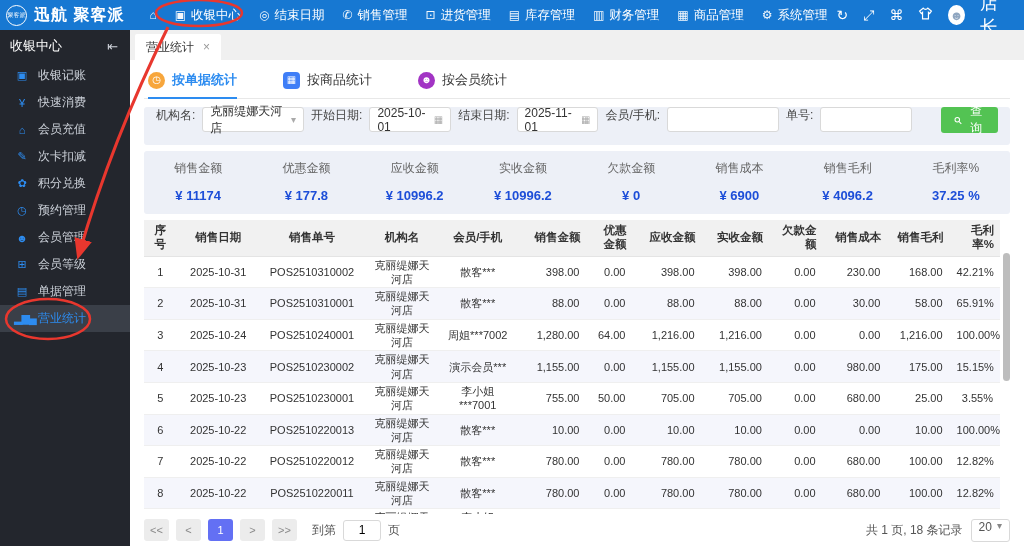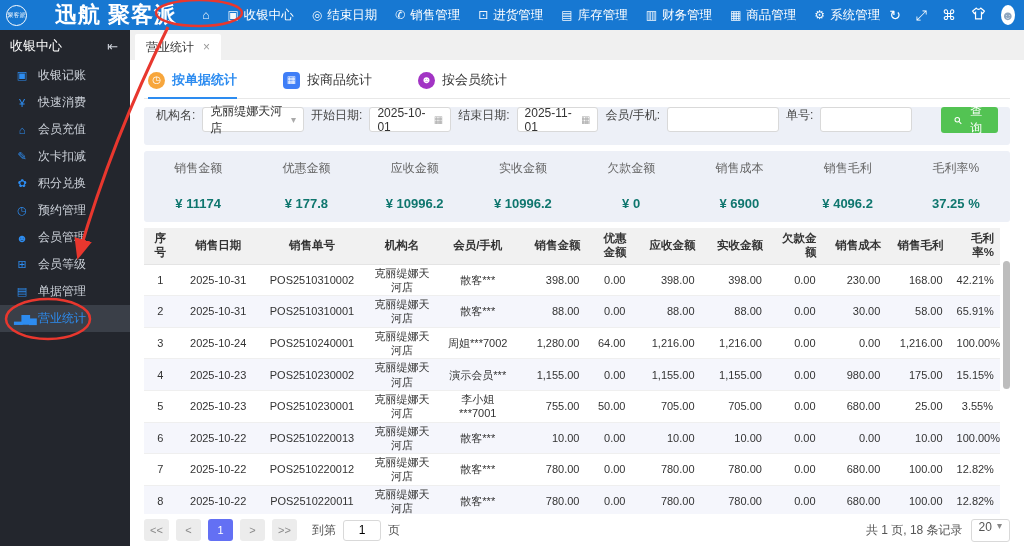--- a/index.html
+++ b/index.html
@@ -3,21 +3,21 @@
 <meta charset="utf-8">
 <style>
   * { box-sizing:border-box; margin:0; padding:0; }
   html,body { width:1024px; height:546px; overflow:hidden; }
   body { font-family:"Liberation Sans","DejaVu Sans",sans-serif; background:#f0f0f0; position:relative; color:#333; }
 
   
   .topnav { height:30px; background:#1778d2; color:#fff; display:flex; align-items:center; }
   .logo { display:flex; align-items:center; gap:7px; padding:0 16px 0 6px; }
   .seal { width:21px; height:21px; border:1.5px solid #fff; border-radius:50%; display:flex; align-items:center; justify-content:center; font-size:6px; overflow:hidden; line-height:1; }
-  .logo-text { font-size:22px; font-weight:bold; letter-spacing:1px; white-space:nowrap;margin-left:21px; }
+  .logo-text { font-size:16px; font-weight:bold; letter-spacing:1px; white-space:nowrap; }
   .nav-items { display:flex; align-items:center; }
   .nav-item { padding:0 9px; height:30px; display:flex; align-items:center; gap:5px; font-size:12.5px; cursor:pointer; white-space:nowrap; }
   .nico { font-size:12px; opacity:.95; }
   .nav-right { margin-left:auto; display:flex; align-items:center; gap:15px; padding-right:14px; font-size:14px; }
   .nav-right .txt { font-size:18px; }
   .avatar { width:20px; height:20px; background:#fff; border-radius:50%; display:flex; align-items:center; justify-content:center; color:#8fa6c0; font-size:13px; line-height:1; }
 
   
   .layout { display:flex; height:516px; }
   .sidebar { width:130px; background:#23262d; color:#ccd1d9; flex-shrink:0; display:flex; flex-direction:column; }
@@ -48,21 +48,21 @@
   .ibox .fade { color:#aaa; font-size:10px; }
   .sel-org { width:128px; cursor:pointer; }
   .date { width:102px; cursor:pointer; }
   input.txtin { border:1px solid #d9d9d9; border-radius:3px; height:25px; padding:0 7px; font-size:12px; outline:none; font-family:inherit; }
   .btn-query { background:#53c353; color:#fff; border:none; height:26px; padding:0 13px; border-radius:3px; font-size:12px; display:flex; align-items:center; gap:5px; cursor:pointer; margin-left:22px; font-family:inherit; }
 
   
   .summary { background:#edf0f7; border-radius:3px; margin-top:6px; display:flex; padding:9px 0 11px; flex-shrink:0; }
   .sum-cell { flex:1; text-align:center; }
   .sum-label { font-size:12px; color:#666; }
-  .sum-value { font-size:13px; color:#0f766e; font-weight:bold; margin-top:19px; }
+  .sum-value { font-size:13px; color:#1d4ed8; font-weight:bold; margin-top:11px; }
 
   
   .table-wrap { flex:1; margin-top:6px; position:relative; overflow:hidden; padding-right:10px; }
   table { width:100%; border-collapse:collapse; table-layout:fixed; }
   th { background:#f1f1f1; font-weight:bold; color:#333; font-size:11.5px; padding:4px 6px; word-break:break-all; line-height:1.2; border-bottom:1px solid #e4e4e4; }
   td { font-size:11px; padding:1px 7px; color:#333; line-height:1.3; border-bottom:1px solid #efefef; }
   td.wrap { word-break:break-all; }
   tbody tr:nth-child(even) td { background:#f5f6fc; }
   .al-c { text-align:center; } .al-r { text-align:right; }
   .vscroll { position:absolute; right:0; top:30px; bottom:2px; width:7px; }

